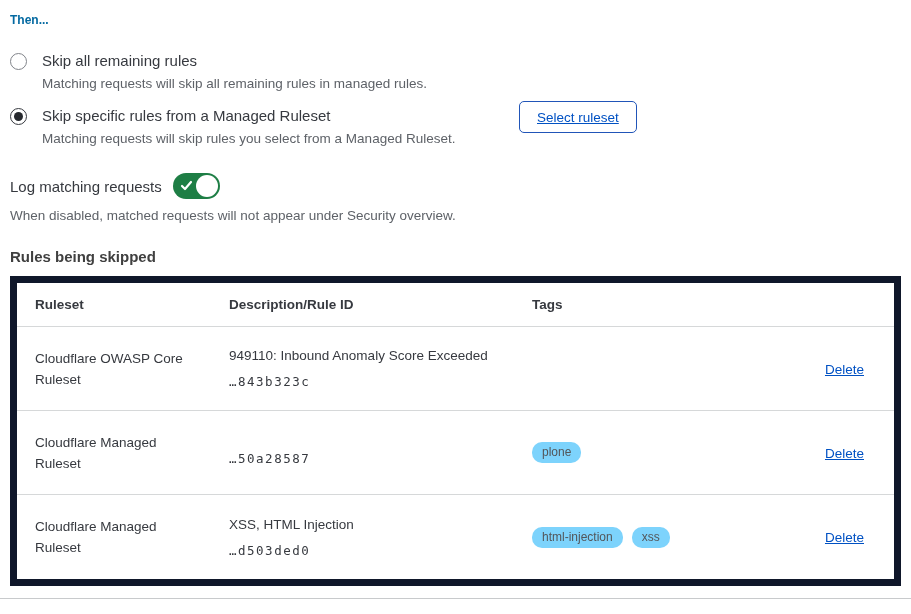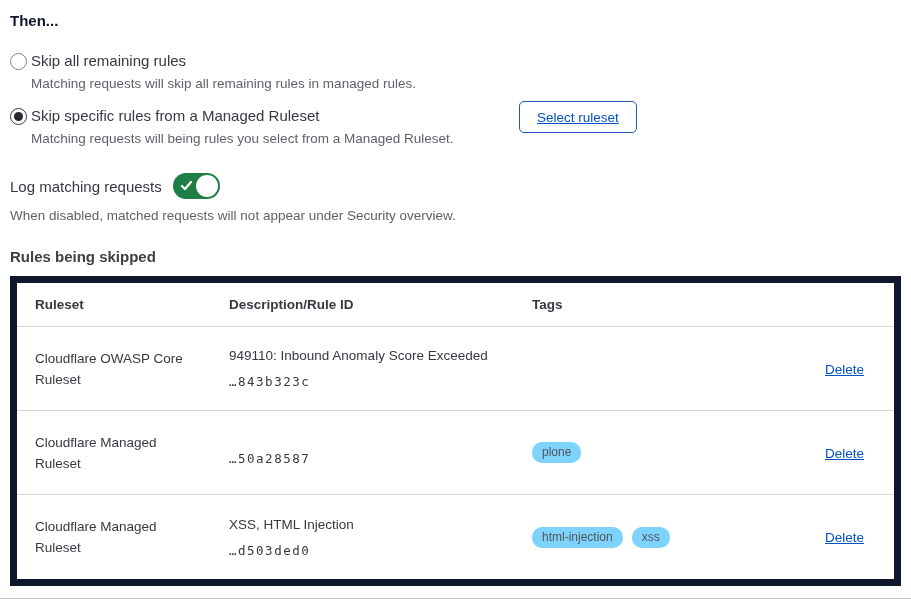--- a/index.html
+++ b/index.html
@@ -1,22 +1,22 @@
 <!DOCTYPE html>
 <html><head>
 <meta charset="utf-8">
 <style>
   * { box-sizing: border-box; margin: 0; padding: 0; }
   html, body { background: #fff; }
   body { font-family: "Liberation Sans", sans-serif; color: #36393f; }
   .page { width: 911px; height: 614px; padding: 12px 10px 0; position: relative; background: #fff; overflow: hidden; }
 
-  .then-heading { font-size: 15px; font-weight: 700; line-height: 17px; margin-bottom: 23px; color: #0f172a; }
+  .then-heading { font-size: 12px; font-weight: 700; line-height: 17px; margin-bottom: 23px; color: #0369a1; }
 
-  .option { display: flex; gap: 4px; }
+  .option { display: flex; gap: 15px; }
   .option + .option-wrap, .option-wrap { position: relative; }
   .option-1 { margin-bottom: 15px; }
   .radio { width: 17px; height: 17px; border-radius: 50%; border: 1.5px solid #81848a; background: #fff; flex: 0 0 17px; margin-top: 1px; position: relative; cursor: pointer; }
   .radio.checked { border-color: #36393f; }
   .radio.checked::after { content: ""; position: absolute; left: 50%; top: 50%; width: 9px; height: 9px; margin: -4.5px 0 0 -4.5px; border-radius: 50%; background: #26292e; }
   .option-label { font-size: 15px; line-height: 18px; color: #36393f; cursor: pointer; }
   .option-desc { font-size: 13.5px; line-height: 17px; color: #5e6268; margin-top: 5px; }
 
   .select-ruleset-btn { position: absolute; left: 509px; top: -6px; height: 32px; padding: 0 17px; background: #fff; border: 1px solid #2155b8; border-radius: 5px; color: #0051c3; font-size: 13.5px; font-family: "Liberation Sans", sans-serif; text-decoration: underline; cursor: pointer; }
 
@@ -56,21 +56,21 @@
     <div>
       <div class="option-label">Skip all remaining rules</div>
       <div class="option-desc">Matching requests will skip all remaining rules in managed rules.</div>
     </div>
   </div>
 
   <div class="option option-wrap">
     <div class="radio checked"></div>
     <div>
       <div class="option-label">Skip specific rules from a Managed Ruleset</div>
-      <div class="option-desc">Matching requests will being rules you select from a Managed Ruleset.</div>
+      <div class="option-desc">Matching requests will skip rules you select from a Managed Ruleset.</div>
     </div>
     <button class="select-ruleset-btn">Select ruleset</button>
   </div>
 
   <div class="log-row">
     <div class="log-label">Log matching requests</div>
     <div class="toggle">
       <svg class="check" viewBox="0 0 13 13">
         <polyline points="2,7 5,10 11,3" fill="none" stroke="#ffffff" stroke-width="2.2" stroke-linecap="round" stroke-linejoin="round"></polyline>
       </svg>

